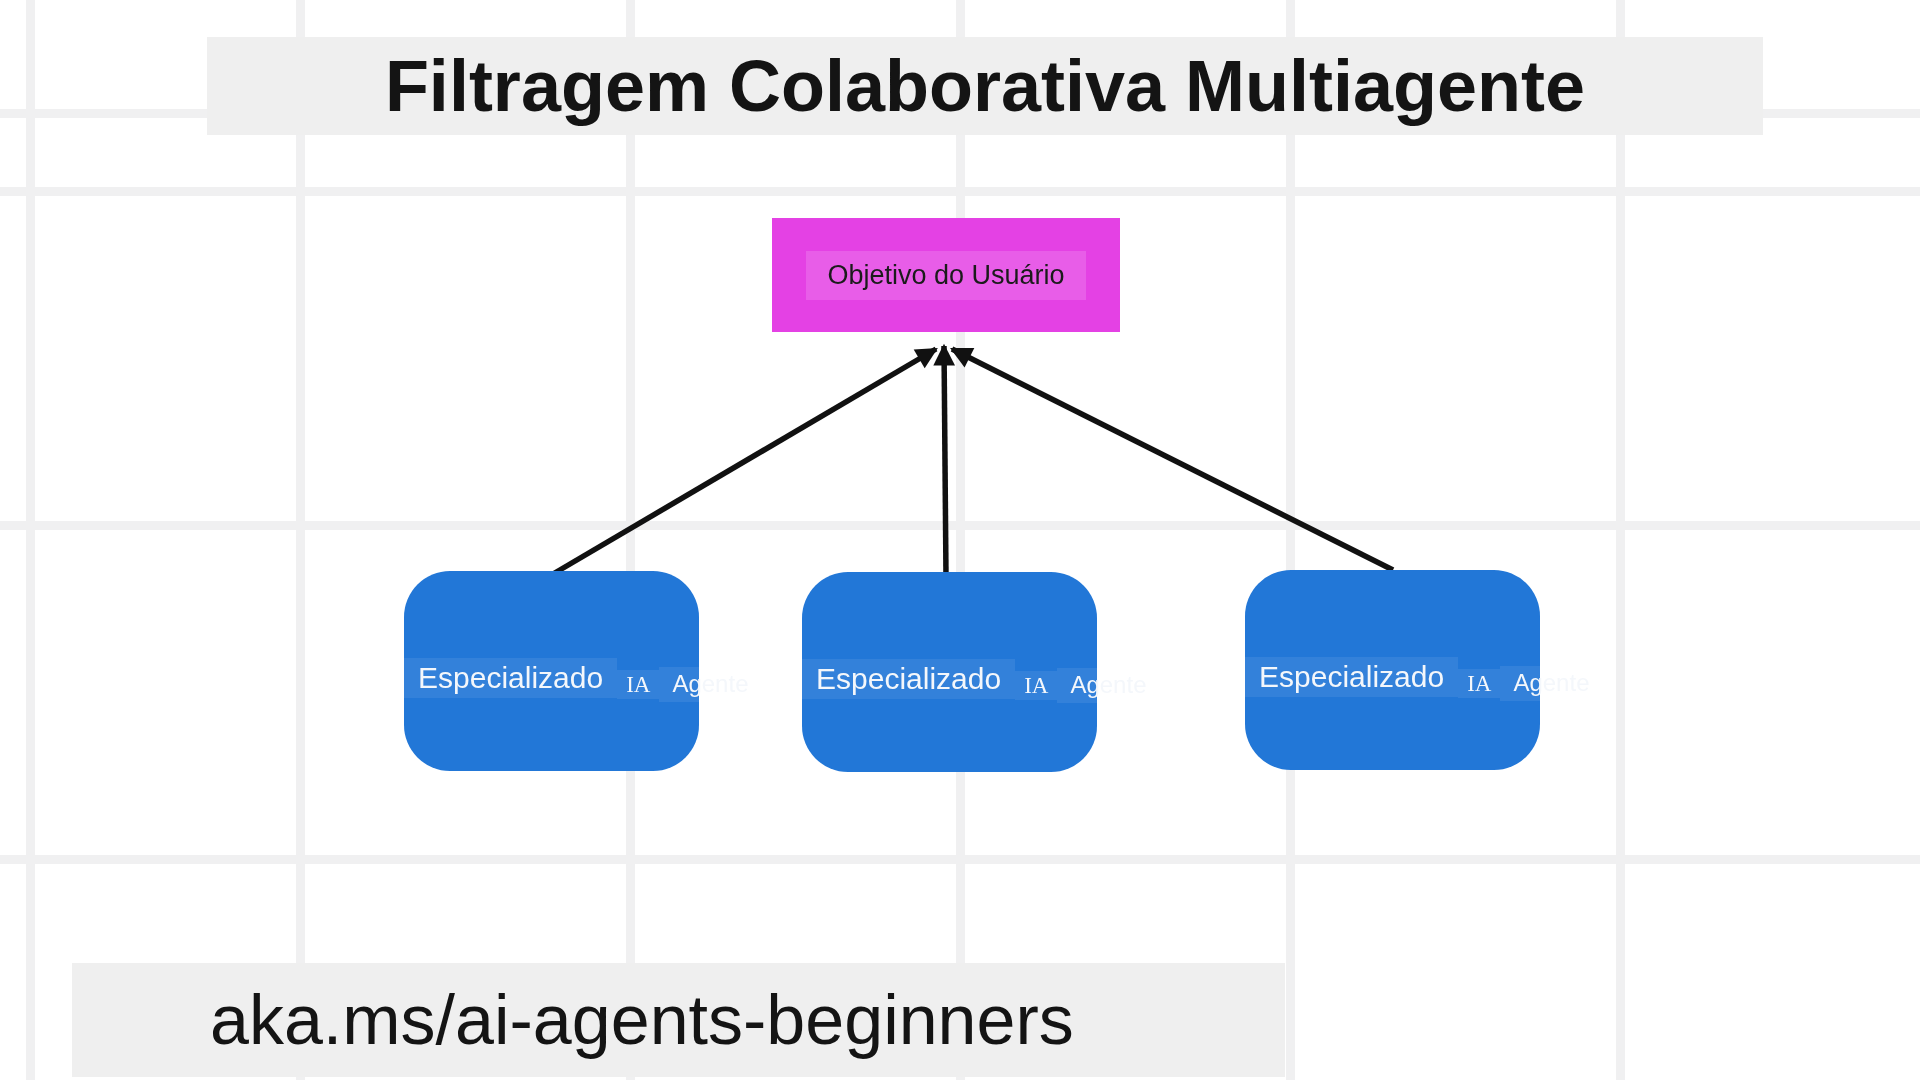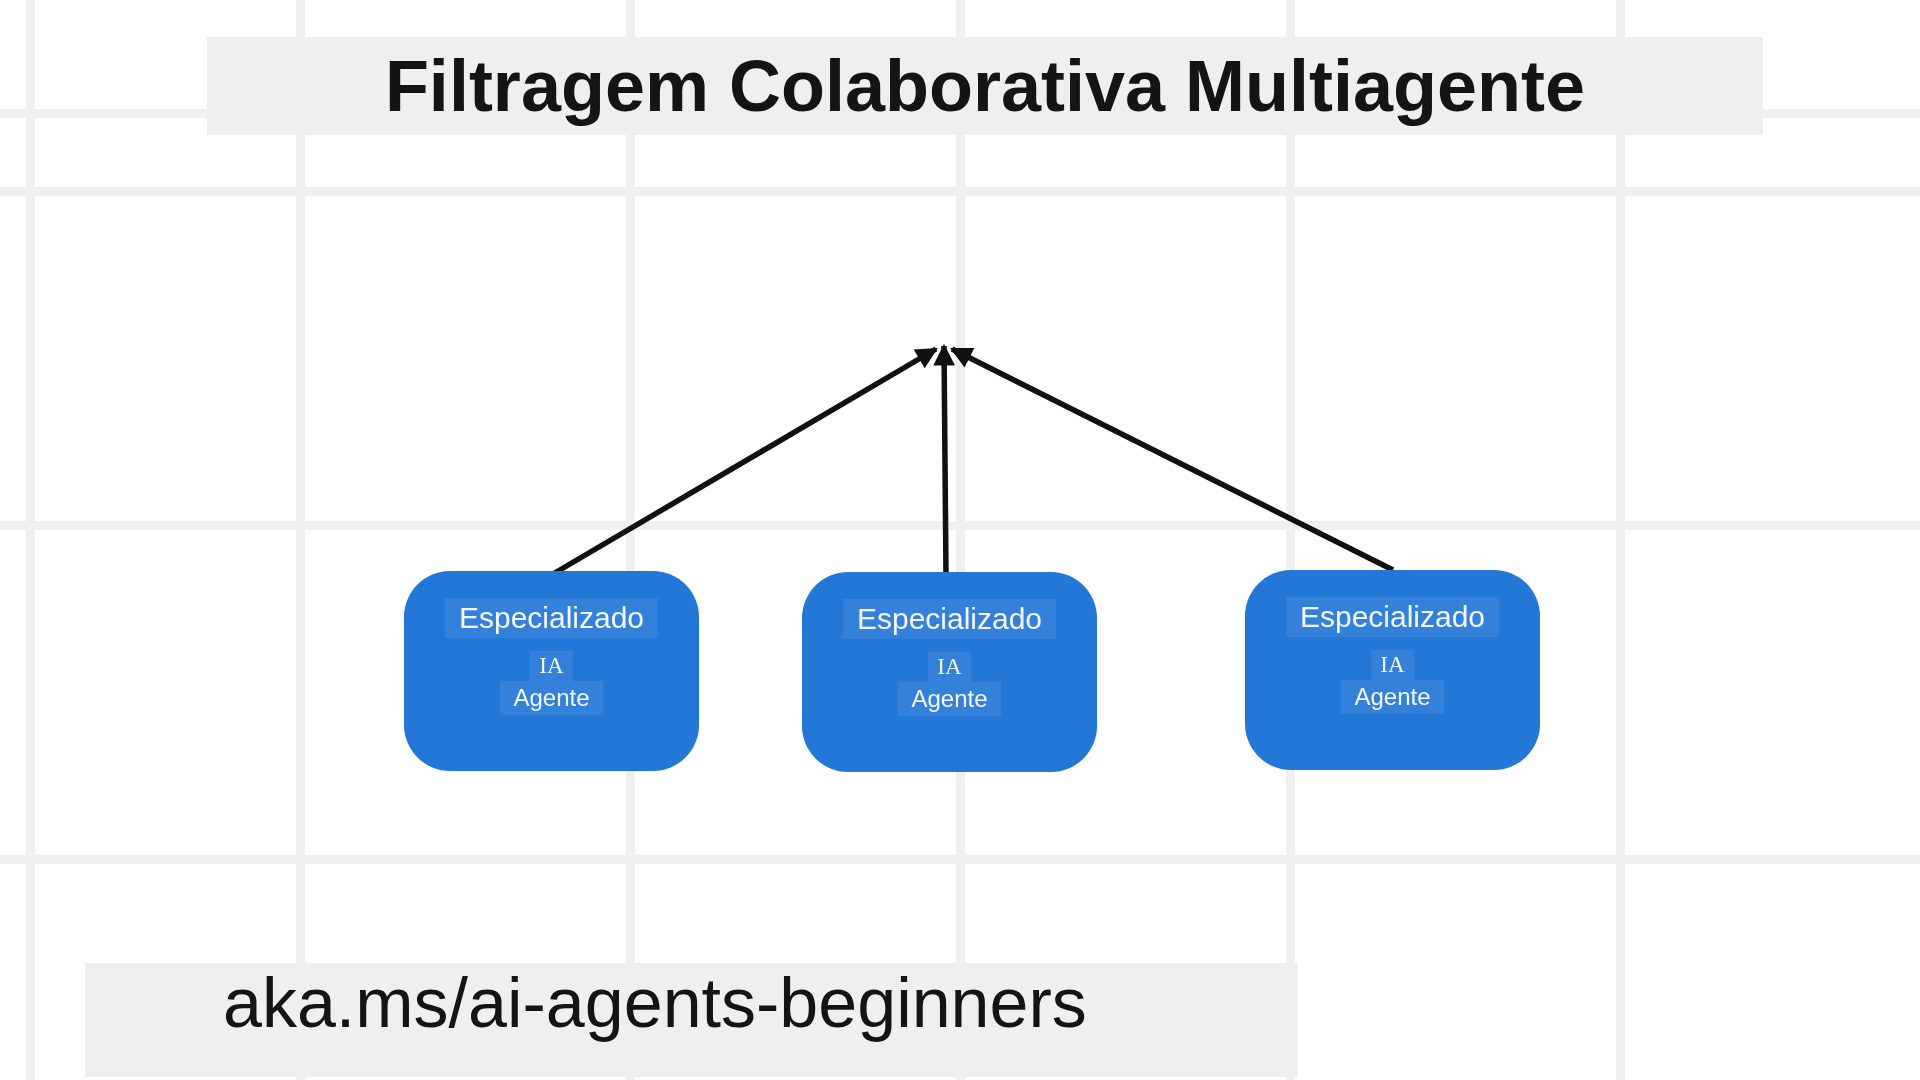--- a/index.html
+++ b/index.html
@@ -29,34 +29,34 @@
     display:flex;align-items:center;justify-content:center;
   }
   .goal-band{
     background:rgba(255,255,255,0.15);
     padding:9px 21px;
     font-size:27px;color:#1b1b1b;white-space:nowrap;
   }
   .agent-box{
     position:absolute;width:295px;height:200px;border-radius:46px;
     background:var(--agent,#2277d7);
-    display:flex;flex-direction:column;align-items:center;
+    display:flex;align-items:center;
     padding-top:27px;box-sizing:border-box;
   }
   .agent-box.a1{left:404px;top:571px;}
   .agent-box.a2{left:802px;top:572px;}
   .agent-box.a3{left:1245px;top:570px;}
   .band{background:rgba(255,255,255,0.08);color:#f4f7fb;white-space:nowrap;line-height:1.2;}
   .line1{font-size:30px;padding:2px 14px;margin-bottom:13px;}
   .line2{font-family:"Liberation Serif",serif;font-size:23px;padding:1px 9px;}
   .line3{font-size:24px;padding:3px 13px;}
   .footer-bar{
     position:absolute;left:72px;top:963px;width:1213px;height:114px;
     background:var(--bar,#efefef);
-    display:flex;margin-left:13px;
+    display:flex;align-items:center;
   }
   .footer-bar span{
     margin-left:138px;font-size:70px;font-weight:500;color:#141414;white-space:nowrap;
   }
 </style>
 </head>
 <body>
 
 <div class="canvas">
 
@@ -68,20 +68,23 @@
     <defs>
       <marker id="ah" viewBox="0 0 12 12" refX="10" refY="6" markerWidth="26" markerHeight="26" markerUnits="userSpaceOnUse" orient="auto">
         <path d="M1,1 L11,6 L1,11 z" fill="#111111"></path>
       </marker>
     </defs>
     <line x1="553" y1="574" x2="936" y2="349" stroke="#111111" stroke-width="5.5" marker-end="url(#ah)"></line>
     <line x1="946" y1="577" x2="944" y2="346" stroke="#111111" stroke-width="5.5" marker-end="url(#ah)"></line>
     <line x1="1393" y1="570" x2="952" y2="349" stroke="#111111" stroke-width="5.5" marker-end="url(#ah)"></line>
   </svg>
 
+  <div class="goal-box">
+    <span class="goal-band">Objetivo do Usuário</span>
+  </div>
 
   <div class="agent-box a1">
     <span class="band line1">Especializado</span>
     <span class="band line2">IA</span>
     <span class="band line3">Agente</span>
   </div>
 
   <div class="agent-box a2">
     <span class="band line1">Especializado</span>
     <span class="band line2">IA</span>

